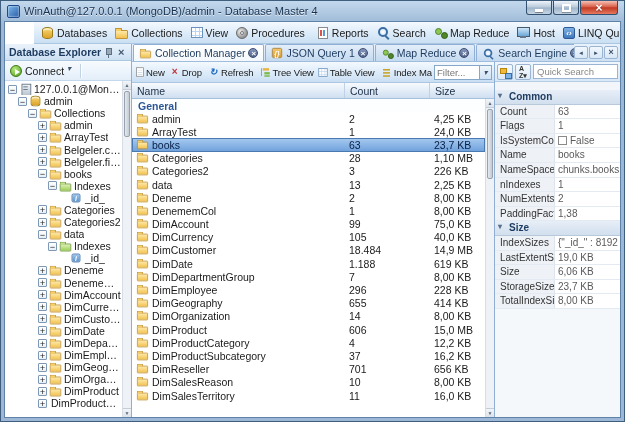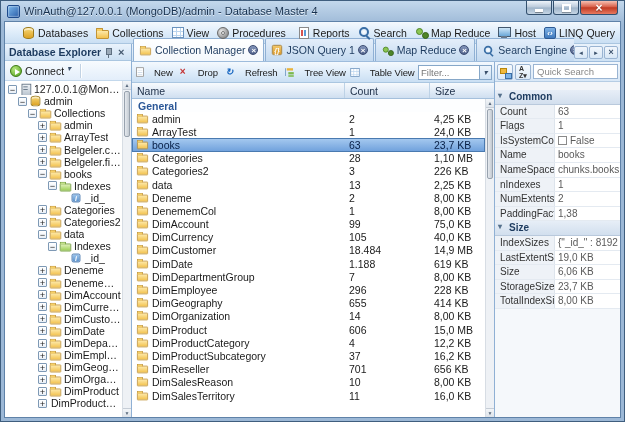--- a/index.html
+++ b/index.html
@@ -24,22 +24,22 @@
   .g-min{width:8px;height:3px;background:#fff;box-shadow:0 1px 1px rgba(0,0,0,.4);margin-top:5px;}
   .g-max{width:9px;height:8px;border:2px solid #fff;box-shadow:0 1px 1px rgba(0,0,0,.3);}
   .g-x::before{content:"×";color:#fff;font-size:12px;font-weight:bold;line-height:12px;text-shadow:0 1px 1px rgba(0,0,0,.4);}
   
   .app{flex:1;min-height:0;display:flex;flex-direction:column;border:1px solid #5f82a8;background:#fff;}
   
   .menubar{height:18px;flex:none;display:flex;align-items:center;padding-left:2px;
     background:linear-gradient(#fafcfe,#e2eefa 60%,#d3e5f6);border-bottom:1px solid #c3d8ec;}
   .menu-item{font-size:11px;padding:2px 7px;color:#1a1a1a;white-space:nowrap;}
   
-  .toolbar{height:22px;flex:none;display:flex;align-items:center;padding-left:13px;overflow:hidden;
-    background:linear-gradient(#f4f9fe,#dcebf9 55%,#cadff3);border-bottom:1px solid #aac6e0;}
+  .toolbar{height:22px;flex:none;display:flex;align-items:center;padding-left:3px;overflow:hidden;
+    background:linear-gradient(#f4f9fe,#dcebf9 55%,#cadff3);border-bottom:1px solid #aac6e0;margin-left:29px;}
   .tb-btn{display:flex;align-items:center;gap:3px;font-size:10.5px;color:#1a1a1a;padding:2px 4px;white-space:nowrap;}
   .tb-btn.sep{padding:0;margin:0 2px;width:1px;height:16px;background:#aec5db;box-shadow:1px 0 0 #fff;}
   
   .ic{width:13px;height:13px;display:inline-block;position:relative;flex:none;}
   .ic-db{width:11px;height:12px;margin:0 1px;background:linear-gradient(#f7d877,#dca225);
     border:1px solid #9c7a1c;border-radius:5px/3px;box-shadow:inset 0 2px 0 rgba(255,255,255,.55);}
   .ic-folder,.ic-cm,.ic-folderg{width:13px;height:9px;margin-top:3px;border-radius:1px;
     background:linear-gradient(#fde9a9,#f3c24f);border:1px solid #c29436;}
   .ic-folder::before,.ic-cm::before,.ic-folderg::before{content:"";position:absolute;top:-3px;left:-1px;
     width:5px;height:2px;background:#f7d065;border:1px solid #c29436;border-bottom:0;border-radius:1px 1px 0 0;}
@@ -129,21 +129,21 @@
   .vs-down{position:absolute;bottom:0;left:0;right:0;border-top:1px solid #c6cdd6;border-bottom:none;}
   .vs-btn::before{position:absolute;inset:0;text-align:center;font-size:5px;line-height:9px;color:#5a6a7d;}
   .vs-up::before{content:"▲";}
   .vs-down::before{content:"▼";}
   .vs-thumb{position:absolute;left:1px;right:1px;border-radius:2px;border:1px solid #98a2ae;
     background:linear-gradient(90deg,#e6eaef,#c3cad2);}
   
   .right-part{flex:1;min-width:0;display:flex;flex-direction:column;min-height:0;}
   .tabbar{height:18px;flex:none;display:flex;align-items:flex-end;padding:1px 2px 0 1px;
     background:linear-gradient(#e9f2fb,#cfe2f4);border-bottom:1px solid #9ebcdc;}
-  .tabs{display:flex;height:23px;overflow:hidden;}
+  .tabs{display:flex;height:17px;overflow:hidden;}
   .tab{display:flex;align-items:center;gap:3px;padding:0 5px;margin-right:1px;font-size:10.5px;color:#1c3a5e;
     background:linear-gradient(#e4eefa,#c4daf0);border:1px solid #8fb0d4;border-bottom:none;
     border-radius:2px 2px 0 0;white-space:nowrap;}
   .tab.active{background:linear-gradient(#ffffff,#f4f8fc);}
   .tab .ic{transform:scale(.85);}
   .tab-x{width:10px;height:10px;flex:none;border-radius:50%;border:1px solid #3c4c72;position:relative;
     background:linear-gradient(#8496bb,#51628a);}
   .tab-x::before{content:"×";position:absolute;inset:0;text-align:center;color:#fff;font-size:8px;line-height:9px;font-weight:bold;}
   .tab-nav{margin-left:auto;display:flex;gap:1px;align-items:center;padding-bottom:2px;}
   .tn{width:14px;height:13px;border:1px solid #9ab4d2;border-radius:2px;position:relative;
@@ -151,26 +151,26 @@
   .tn::before{position:absolute;inset:0;text-align:center;font-size:6px;line-height:12px;color:#3a506b;}
   .tn-left::before{content:"◄";}
   .tn-right::before{content:"►";}
   .tn-x::before{content:"×";font-size:9px;line-height:11px;font-weight:bold;}
   .content-row{flex:1;min-height:0;display:flex;}
   
   .grid-area{flex:1;min-width:0;display:flex;flex-direction:column;background:#fff;position:relative;}
   .subtoolbar{height:21px;flex:none;display:flex;align-items:center;padding:0 2px;
     background:linear-gradient(#f4f9fe,#dcebf9 55%,#cadff3);border-bottom:1px solid #aac6e0;}
   .stb-btns{display:flex;align-items:center;min-width:0;overflow:hidden;flex-shrink:1;}
-  .stb-btn{display:flex;align-items:center;gap:10px;font-size:9.5px;letter-spacing:-.1px;color:#1a1a1a;
+  .stb-btn{display:flex;align-items:center;gap:2px;font-size:9.5px;letter-spacing:-.1px;color:#1a1a1a;
     padding:1px 2px;white-space:nowrap;}
   .stb-btn .ic{transform:scale(.78);margin:-1px;}
   .stb-btn.sep{padding:0;margin:0 1px;width:1px;height:14px;background:#aec5db;box-shadow:1px 0 0 #fff;}
   .stb-filter{margin-left:auto;display:flex;align-items:center;flex:none;padding-left:2px;}
-  .filter{width:62px;height:15px;font-size:9.5px;border:1px solid #86a7c8;padding:0 2px;color:#444;font-family:inherit;}
+  .filter{width:46px;height:15px;font-size:9.5px;border:1px solid #86a7c8;padding:0 2px;color:#444;font-family:inherit;}
   .filter::placeholder{color:#777;}
   .fdd{width:12px;height:15px;border:1px solid #86a7c8;border-left:none;position:relative;
     background:linear-gradient(#eef5fc,#cfe2f4);}
   .fdd::before{content:"▾";position:absolute;inset:0;text-align:center;font-size:8px;line-height:14px;color:#3a506b;}
   .grid-header{height:16px;flex:none;display:flex;padding-right:9px;font-size:10.5px;color:#22334c;
     background:linear-gradient(#f7fafd,#dfeaf6 60%,#cfdff0);border-bottom:1px solid #a5c0dc;}
   .gh-cell{display:flex;align-items:center;padding-left:5px;}
   .gh-cell + .gh-cell{border-left:1px solid #bdd2e6;}
   .col-name{flex:1;min-width:0;}
   .col-count{width:85px;flex:none;}

